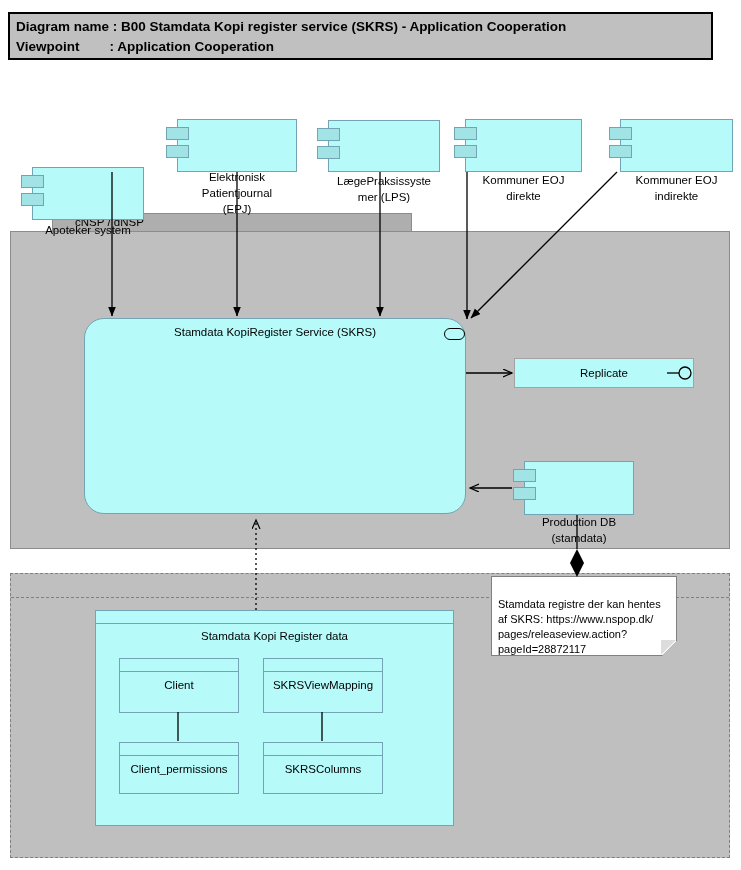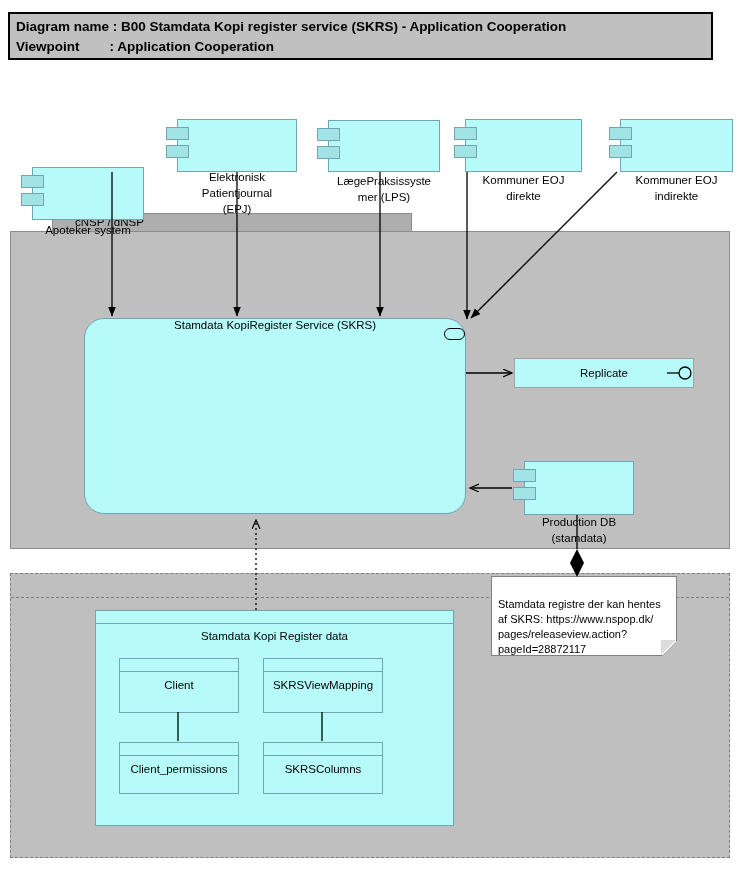--- a/index.html
+++ b/index.html
@@ -44,21 +44,21 @@
     font-size:11.5px;
   }
   .db-label{padding:4px 0 0 6px;}
   .db-sep{position:absolute;left:0;right:0;top:23px;border-top:1px dashed #7f7f7f;}
   
   .service{
     position:absolute;left:84px;top:318px;width:382px;height:196px;
     background:#b7fafa;border:1px solid #72a4b5;border-radius:20px;
     box-sizing:border-box;font-size:11.5px;text-align:center;
   }
-  .service-label{display:block;padding-top:0;}
+  .service-label{display:block;padding-top:7px;}
   .service-icon{
     position:absolute;left:359px;top:9px;width:21px;height:12px;
     border:1.6px solid #000;border-radius:7px;box-sizing:border-box;background:transparent;
   }
   
   .flatbox{
     position:absolute;left:514px;top:358px;width:180px;height:30px;
     background:#b7fafa;border:1px solid #a3a3a3;box-sizing:border-box;
     font-size:11.5px;text-align:center;line-height:28px;
   }

